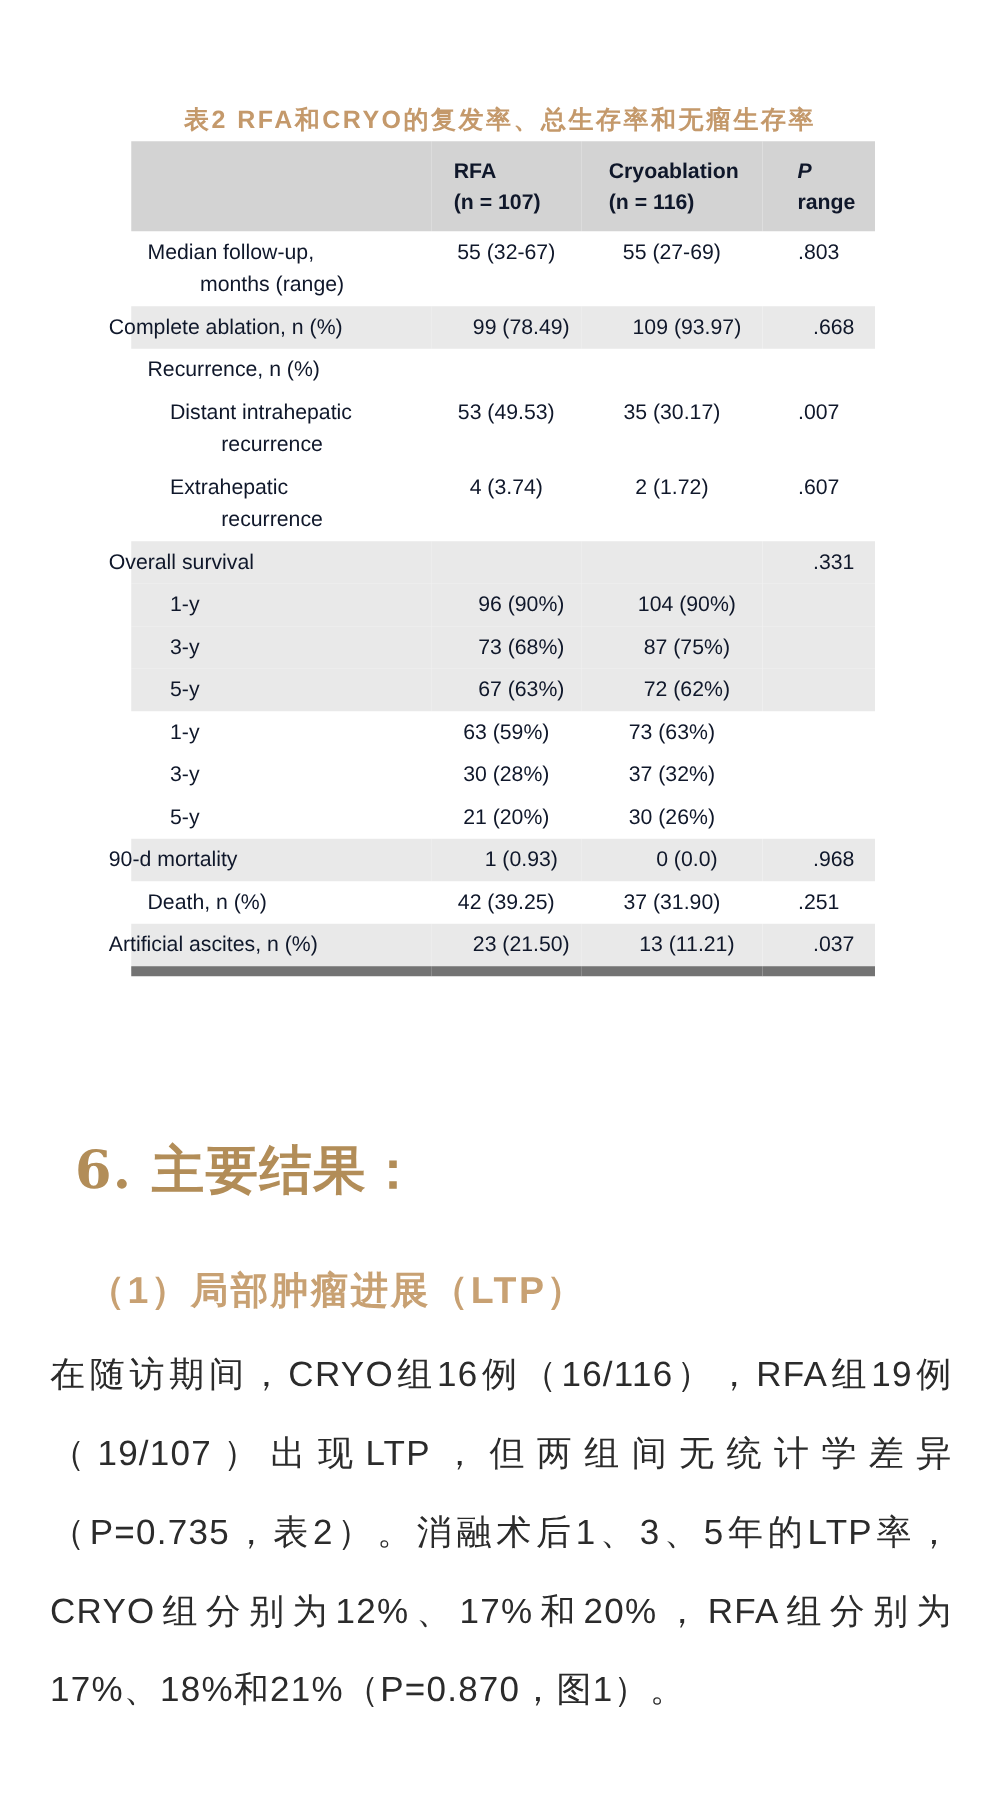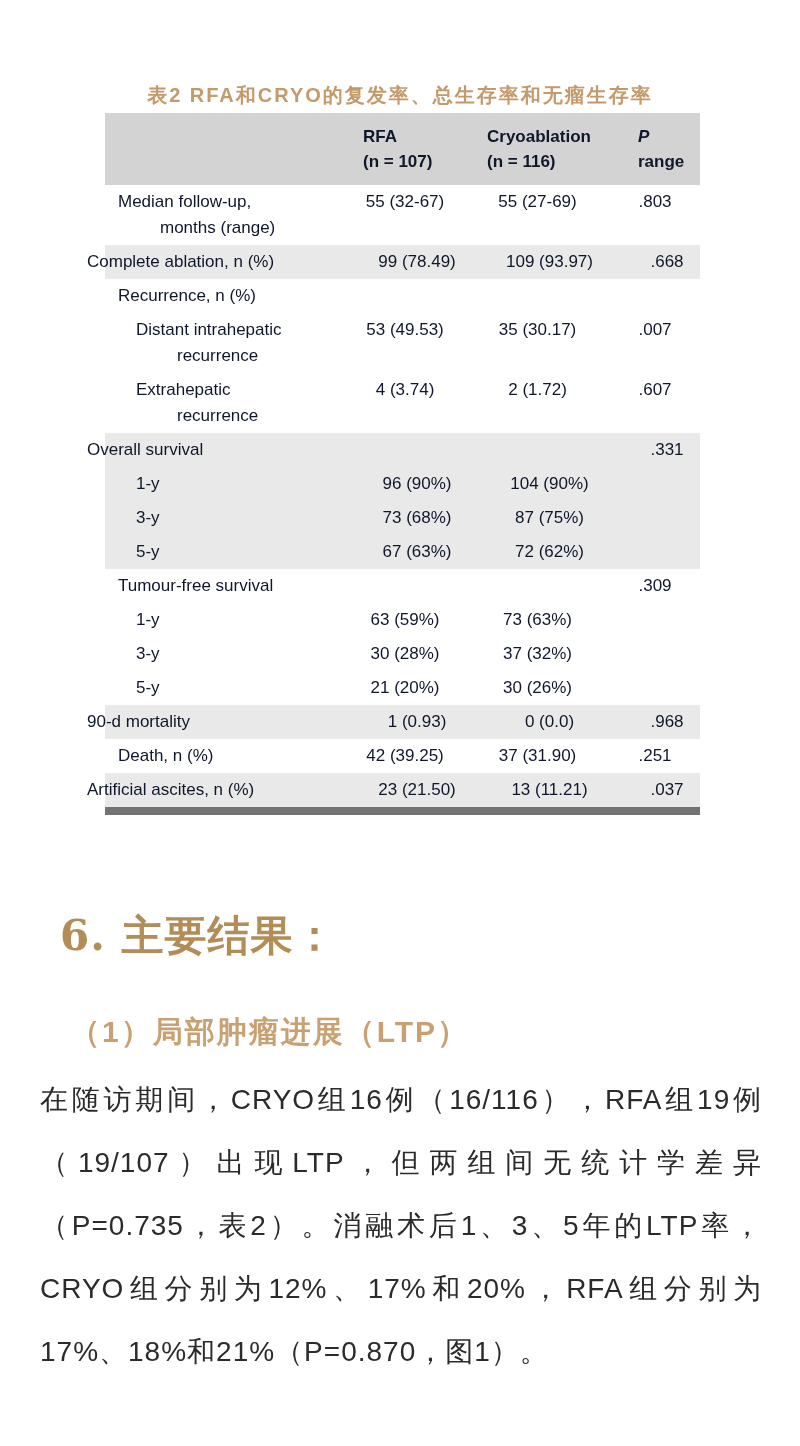--- a/index.html
+++ b/index.html
@@ -177,26 +177,20 @@
         <td class="val">73 (68%)</td>
         <td class="val">87 (75%)</td>
         <td class="pval"></td>
       </tr>
       <tr class="shaded ind1">
         <td class="lab">5-y</td>
         <td class="val">67 (63%)</td>
         <td class="val">72 (62%)</td>
         <td class="pval"></td>
       </tr>
-      <tr>
-        <td class="lab">Tumour-free survival</td>
-        <td class="val"></td>
-        <td class="val"></td>
-        <td class="pval">.309</td>
-      </tr>
       <tr class="ind1">
         <td class="lab">1-y</td>
         <td class="val">63 (59%)</td>
         <td class="val">73 (63%)</td>
         <td class="pval"></td>
       </tr>
       <tr class="ind1">
         <td class="lab">3-y</td>
         <td class="val">30 (28%)</td>
         <td class="val">37 (32%)</td>

